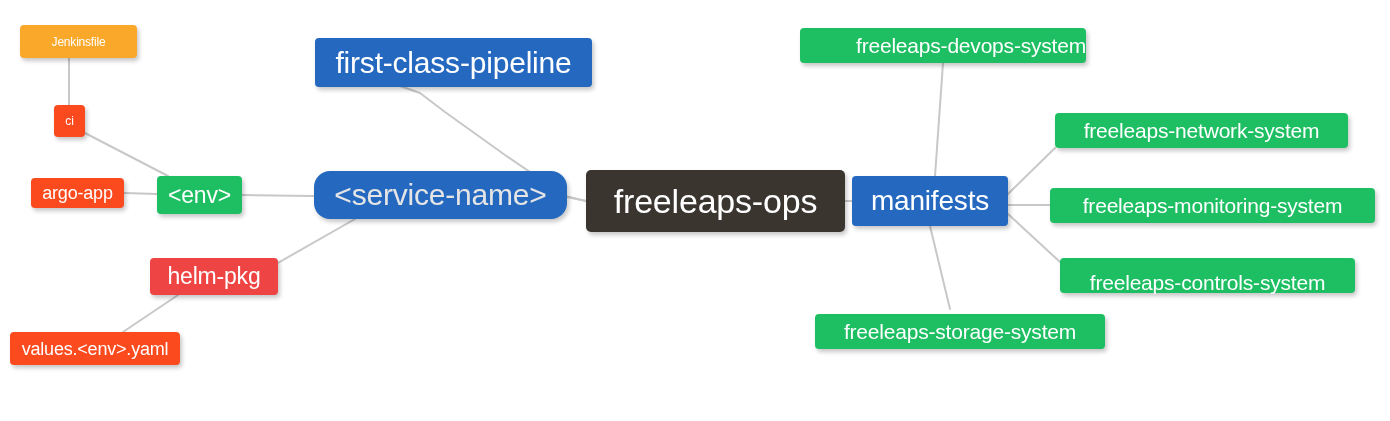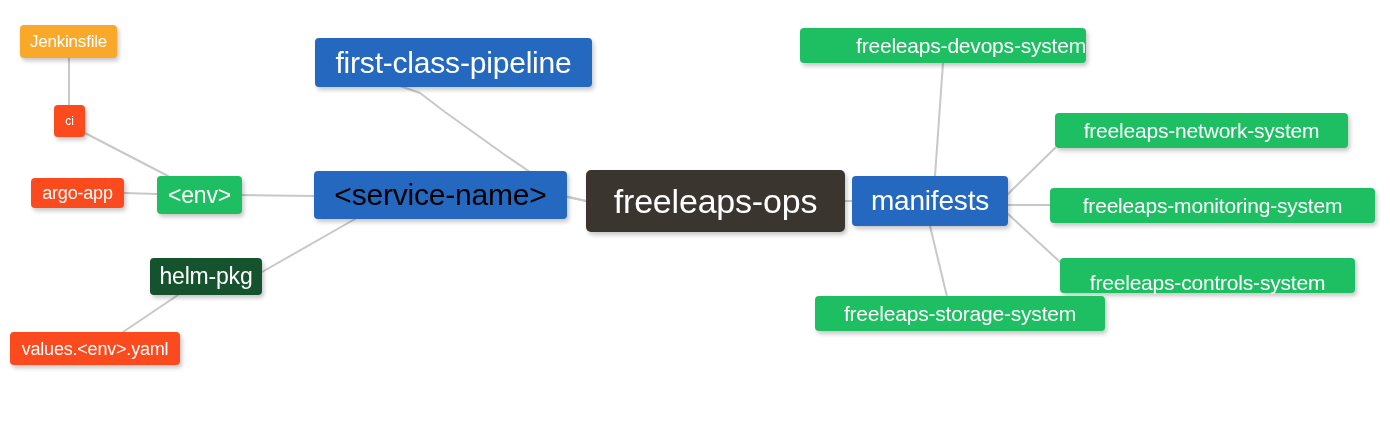--- a/index.html
+++ b/index.html
@@ -66,33 +66,33 @@
       <polyline points="1008,214 1060,262" fill="none" stroke="#c8c8c8" stroke-width="2" stroke-linecap="round" stroke-linejoin="round"></polyline>
       <polyline points="930,226 950,309" fill="none" stroke="#c8c8c8" stroke-width="2" stroke-linecap="round" stroke-linejoin="round"></polyline>
     </svg>
   <div id="node-layer">
       <div class="node" style="left: 586px; top: 170px; width: 259px; height: 62px; background: rgb(59, 53, 48); color: rgb(255, 255, 255); font-size: 34px; border-radius: 5px;">
         <span class="node-label">freeleaps-ops</span>
       </div>
       <div class="node" style="left: 315px; top: 38px; width: 277px; height: 49px; background: rgb(36, 104, 192); color: rgb(255, 255, 255); font-size: 30px; border-radius: 4px;">
         <span class="node-label">first-class-pipeline</span>
       </div>
-      <div class="node" style="left: 314px; top: 171px; width: 253px; height: 48px; background: rgb(36, 104, 192); color: #000000; font-size: 30px; border-radius: 4px;">
+      <div class="node" style="left: 314px; top: 171px; width: 253px; height: 48px; background: rgb(36, 104, 192); color: #e5e5e5; font-size: 30px; border-radius: 16px;">
         <span class="node-label">&lt;service-name&gt;</span>
       </div>
       <div class="node" style="left: 852px; top: 176px; width: 156px; height: 50px; background: rgb(36, 104, 192); color: rgb(255, 255, 255); font-size: 28px; border-radius: 4px;">
         <span class="node-label">manifests</span>
       </div>
       <div class="node" style="left: 157px; top: 176px; width: 85px; height: 38px; background: rgb(29, 191, 98); color: rgb(255, 255, 255); font-size: 23px; border-radius: 4px;">
         <span class="node-label">&lt;env&gt;</span>
       </div>
-      <div class="node" style="left: 150px; top: 258px; width: 112px; height: 37px; background: #14532d; color: rgb(255, 255, 255); font-size: 23px; border-radius: 4px;">
+      <div class="node" style="left: 150px; top: 258px; width: 128px; height: 37px; background: #ef4444; color: rgb(255, 255, 255); font-size: 23px; border-radius: 4px;">
         <span class="node-label">helm-pkg</span>
       </div>
-      <div class="node" style="left: 20px; top: 25px; width: 97px; height: 33px; background: rgb(250, 168, 42); color: rgb(255, 255, 255); font-size: 17px; border-radius: 4px;">
+      <div class="node" style="left: 20px; top: 25px; width: 117px; height: 33px; background: rgb(250, 168, 42); color: rgb(255, 255, 255); font-size: 12px; border-radius: 4px;">
         <span class="node-label">Jenkinsfile</span>
       </div>
       <div class="node" style="left: 54px; top: 105px; width: 31px; height: 32px; background: rgb(251, 74, 30); color: rgb(255, 255, 255); font-size: 12px; border-radius: 4px;">
         <span class="node-label">ci</span>
       </div>
       <div class="node" style="left: 31px; top: 178px; width: 93px; height: 30px; background: rgb(251, 74, 30); color: rgb(255, 255, 255); font-size: 18px; border-radius: 4px;">
         <span class="node-label">argo-app</span>
       </div>
       <div class="node" style="left: 10px; top: 332px; width: 170px; height: 33px; background: rgb(251, 74, 30); color: rgb(255, 255, 255); font-size: 18px; border-radius: 4px;">
         <span class="node-label">values.&lt;env&gt;.yaml</span>
@@ -102,17 +102,17 @@
       </div>
       <div class="node" style="left: 1055px; top: 113px; width: 293px; height: 35px; background: rgb(29, 191, 98); color: rgb(255, 255, 255); font-size: 21px; border-radius: 4px;">
         <span class="node-label">freeleaps-network-system</span>
       </div>
       <div class="node" style="left: 1050px; top: 188px; width: 325px; height: 35px; background: rgb(29, 191, 98); color: rgb(255, 255, 255); font-size: 21px; border-radius: 4px;">
         <span class="node-label">freeleaps-monitoring-system</span>
       </div>
       <div class="node" style="left: 1060px; top: 258px; width: 295px; height: 35px; background: rgb(29, 191, 98); color: rgb(255, 255, 255); font-size: 21px; border-radius: 4px; align-items: flex-end;">
         <span class="node-label">freeleaps-controls-system</span>
       </div>
-      <div class="node" style="left: 815px; top: 296px; width: 290px; height: 35px; background: rgb(29, 191, 98); color: rgb(255, 255, 255); font-size: 21px; border-radius: 4px; text-align: center;">
+      <div class="node" style="left: 815px; top: 314px; width: 290px; height: 35px; background: rgb(29, 191, 98); color: rgb(255, 255, 255); font-size: 21px; border-radius: 4px; text-align: center;">
         <span class="node-label">freeleaps-storage-system</span>
       </div>
     </div>
 </div>
 
 </body></html>

